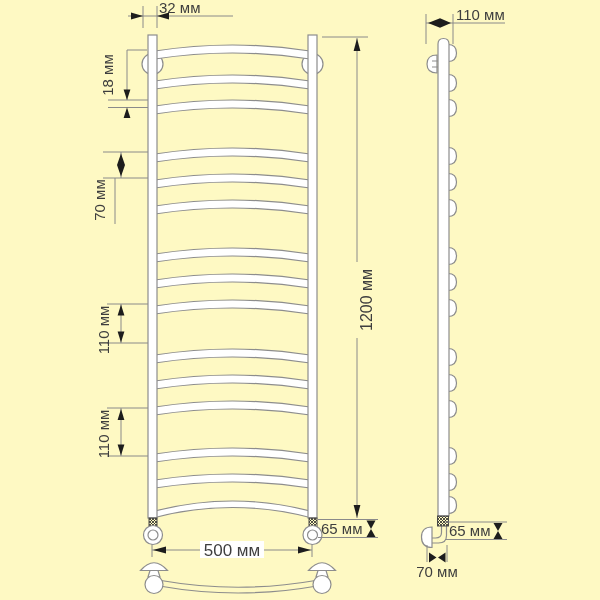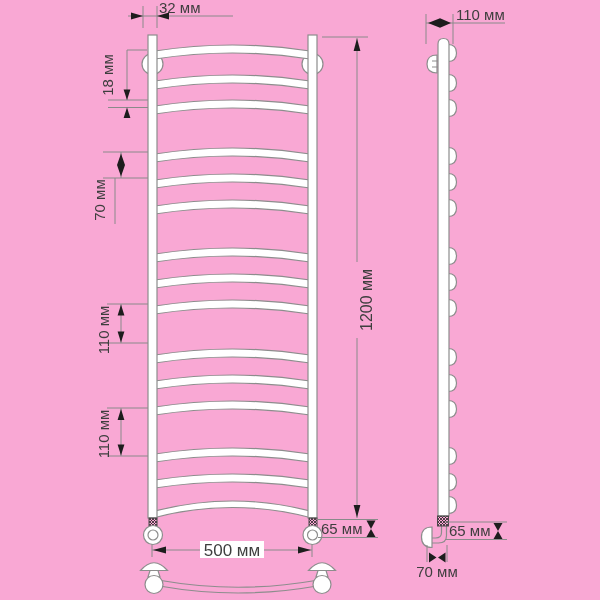--- a/index.html
+++ b/index.html
@@ -1,16 +1,16 @@
 <!DOCTYPE html>
 <html><head>
 <meta charset="utf-8">
 <style>
   html,body{margin:0;padding:0;background:#fff;}
-  .stage{position:relative;width:600px;height:600px;background:#f9a8d4;overflow:hidden;
+  .stage{position:relative;width:600px;height:600px;background:#fef9c3;overflow:hidden;
          font-family:"Liberation Sans",sans-serif;}
   svg{display:block;}
   svg text{fill:#3e3e3e;font-size:15px;font-family:"Liberation Sans",sans-serif;}
   svg text.t16{font-size:16px;}
   svg text.t17{font-size:17px;}
   .ln{fill:none;stroke:#8d8d8d;stroke-width:1.2;}
   .lnf{fill:#ffffff;stroke:#8d8d8d;stroke-width:1.2;}
   .dim{fill:none;stroke:#8a8a8a;stroke-width:1;}
   .ar{fill:#1d1d1d;stroke:none;}
   .hx{fill:url(#hatch);stroke:#4a4a4a;stroke-width:1;}

